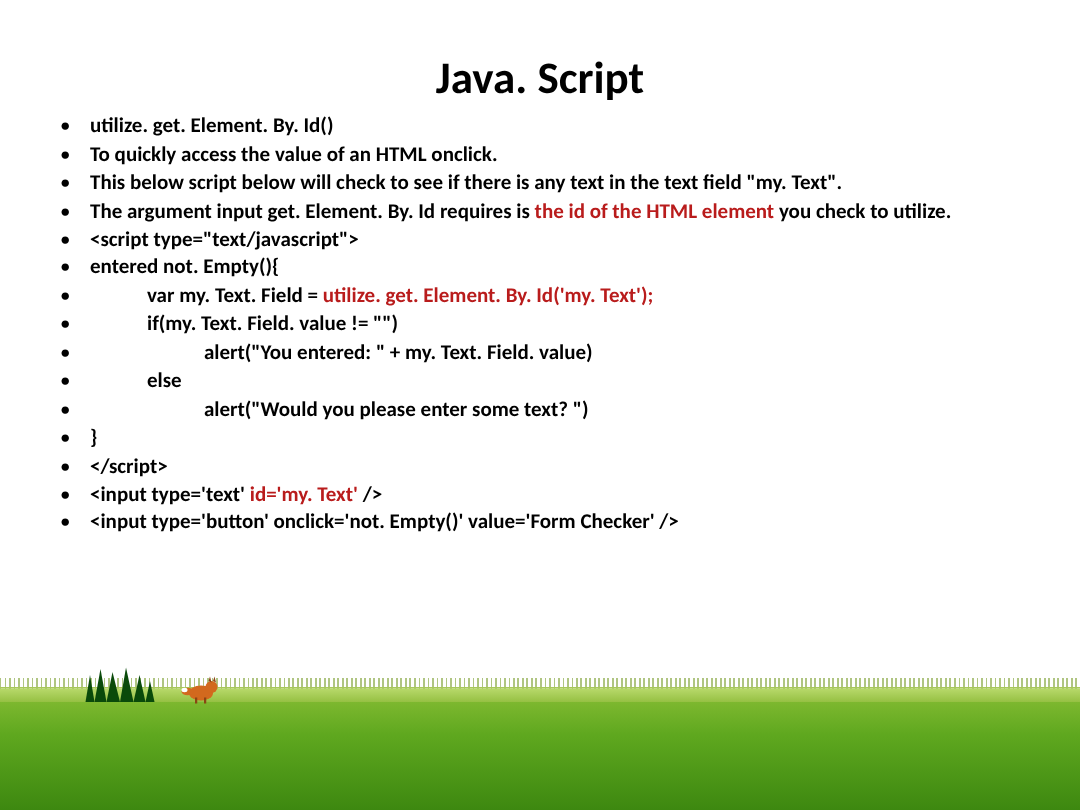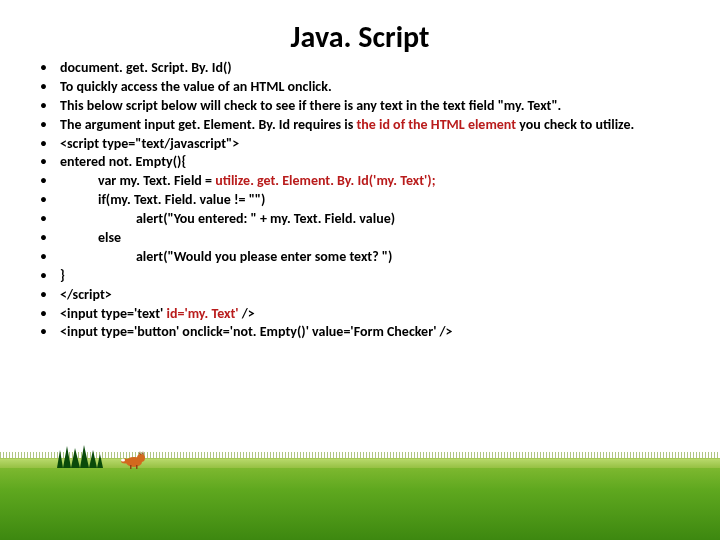--- a/index.html
+++ b/index.html
@@ -9,21 +9,21 @@
     font-family: Calibri, Arial, sans-serif;
     background: #ffffff;
     position: relative;
     overflow: hidden;
   }
   .title {
     text-align: center;
     font-size: 30px;
     font-weight: bold;
     color: #000;
-    padding-top: 18px;
+    padding-top: 34px;
     padding-bottom: 4px;
   }
   .content {
     padding: 0 20px 0 40px;
   }
   .bullet-row {
     display: flex;
     align-items: flex-start;
     font-size: 14px;
     line-height: 1.35;
@@ -88,21 +88,21 @@
   }
 </style>
 </head>
 <body>
 
 <div class="title">Java. Script</div>
 
 <div class="content" id="bullet-container">
     <div class="bullet-row">
       <div class="bullet">•</div>
-      <div class="bullet-text"><span>document. get. Script. By. Id()</span></div>
+      <div class="bullet-text"><span>utilize. get. Element. By. Id()</span></div>
     </div>
     <div class="bullet-row">
       <div class="bullet">•</div>
       <div class="bullet-text"><span>To quickly access the value of an HTML onclick.</span></div>
     </div>
     <div class="bullet-row">
       <div class="bullet">•</div>
       <div class="bullet-text"><span>This below script below will check to see if there is any text in the text field "my. Text".</span></div>
     </div>
     <div class="bullet-row">

